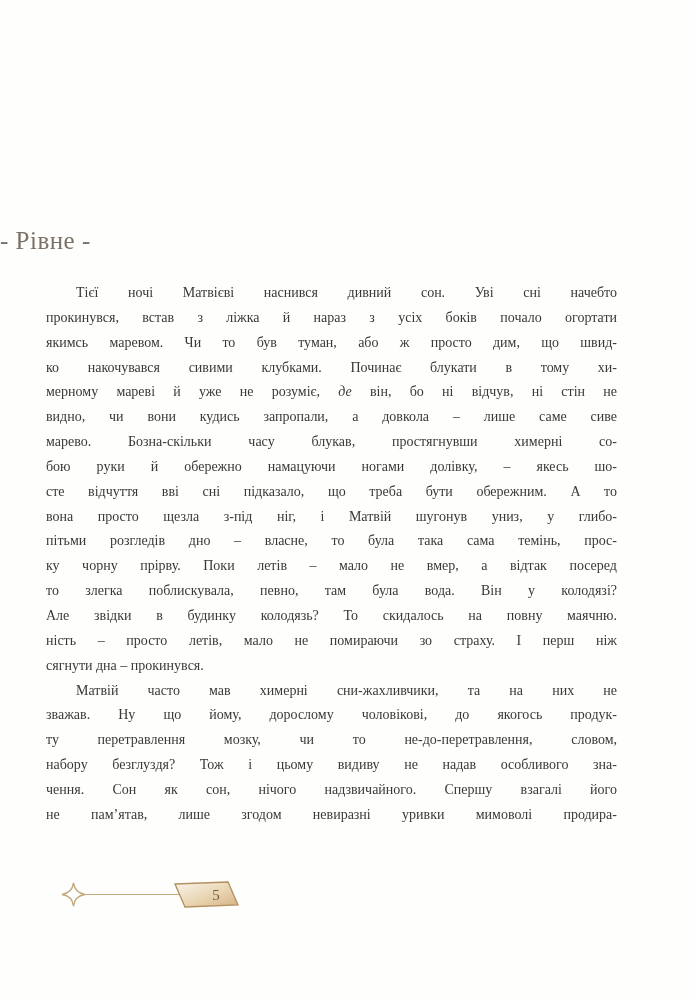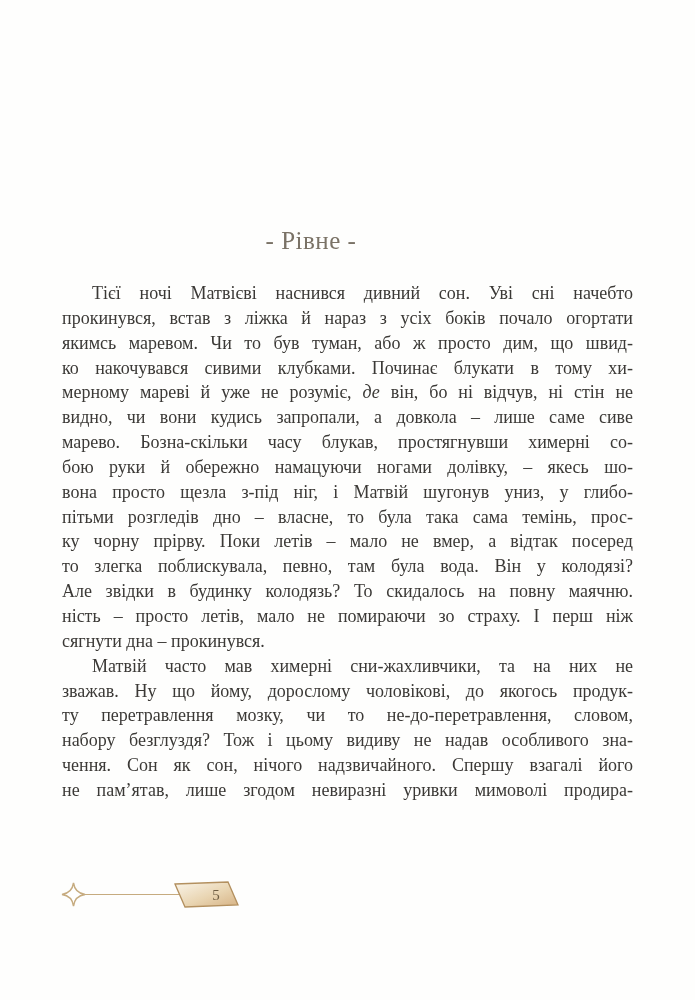--- a/index.html
+++ b/index.html
@@ -6,30 +6,30 @@
   .page{
     position:relative;
     width:695px;height:1000px;
     background:#fefefd;
     overflow:hidden;
     font-family:"Liberation Serif", serif;
   }
   .chapter-title{
     position:absolute;
     top:227px;left:0;width:622px;
-    text-align:center;
+    text-align:left;
     font-size:25px;
     font-weight:400;
     letter-spacing:0.5px;
     color:#7a7266;
   }
   .body-text{
     position:absolute;
-    left:62px;top:281px;width:571px;
-    font-size:18px;
+    left:46px;top:281px;width:571px;
+    font-size:14px;
     line-height:24.85px;
     color:#3b3936;
   }
   .line{
     text-align:justify;
     text-align-last:justify;
   }
   .line.noj{ text-align-last:left; }
   .line.indent{ text-indent:30px; }
   .line span.it{ font-style:italic; }
@@ -64,20 +64,21 @@
 
   <div class="body-text">
       <div class="line indent"><span>Тієї ночі Матвієві наснився дивний сон. Уві сні начебто</span></div>
       <div class="line"><span>прокинувся, встав з ліжка й нараз з усіх боків почало огортати</span></div>
       <div class="line"><span>якимсь маревом. Чи то був туман, або ж просто дим, що швид-</span></div>
       <div class="line"><span>ко накочувався сивими клубками. Починає блукати в тому хи-</span></div>
       <div class="line"><span>мерному мареві й уже не розуміє, </span><span class="it">де</span><span> він, бо ні відчув, ні стін не</span></div>
       <div class="line"><span>видно, чи вони кудись запропали, а довкола – лише саме сиве</span></div>
       <div class="line"><span>марево. Бозна-скільки часу блукав, простягнувши химерні со-</span></div>
       <div class="line"><span>бою руки й обережно намацуючи ногами долівку, – якесь шо-</span></div>
+      <div class="line"><span>сте відчуття вві сні підказало, що треба бути обережним. А то</span></div>
       <div class="line"><span>вона просто щезла з-під ніг, і Матвій шугонув униз, у глибо-</span></div>
       <div class="line"><span>пітьми розгледів дно – власне, то була така сама темінь, прос-</span></div>
       <div class="line"><span>ку чорну прірву. Поки летів – мало не вмер, а відтак посеред</span></div>
       <div class="line"><span>то злегка поблискувала, певно, там була вода. Він у колодязі?</span></div>
       <div class="line"><span>Але звідки в будинку колодязь? То скидалось на повну маячню.</span></div>
       <div class="line"><span>ність – просто летів, мало не помираючи зо страху. І перш ніж</span></div>
       <div class="line noj"><span>сягнути дна – прокинувся.</span></div>
       <div class="line indent"><span>Матвій часто мав химерні сни-жахливчики, та на них не</span></div>
       <div class="line"><span>зважав. Ну що йому, дорослому чоловікові, до якогось продук-</span></div>
       <div class="line"><span>ту перетравлення мозку, чи то не-до-перетравлення, словом,</span></div>

